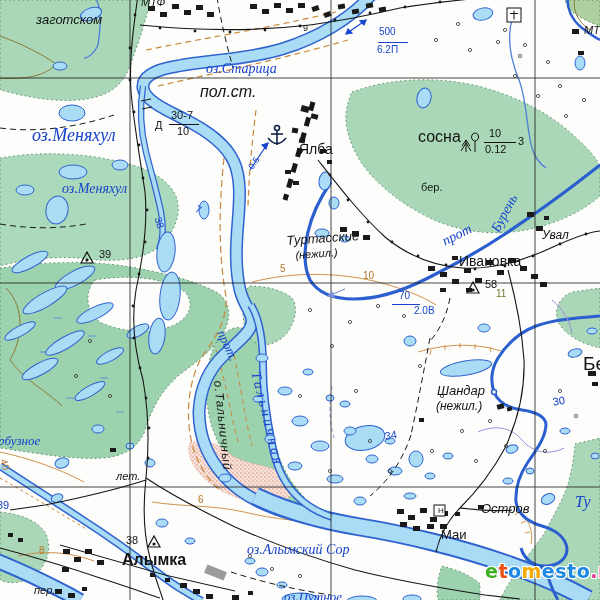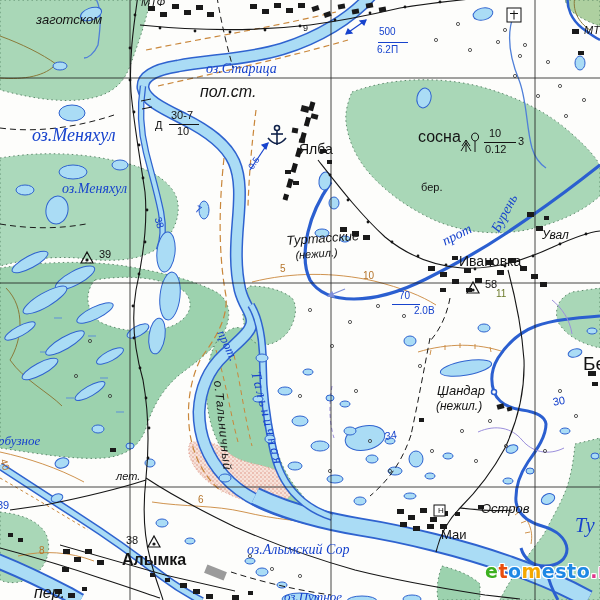--- a/index.html
+++ b/index.html
@@ -430,21 +430,21 @@
       <div class="lbl water" style="left: 206px; top: 62px; font-size: 14px;">оз.Старица</div>
       <div class="lbl water" style="left: 32px; top: 126px; font-size: 18px;">оз.Меняхул</div>
       <div class="lbl water" style="left: 62px; top: 182px; font-size: 14px;">оз.Меняхул</div>
       <div class="lbl water" style="left: 440px; top: 236px; font-size: 14px; transform: rotate(-27deg);">прот</div>
       <div class="lbl water" style="left: 489px; top: 228px; font-size: 14px; transform: rotate(-62deg);">Бурень</div>
       <div class="lbl water" style="left: 227px; top: 328px; font-size: 13px; transform: rotate(65deg);">прот.</div>
       <div class="lbl water" style="left: 262px; top: 370px; font-size: 14px; transform: rotate(76deg); letter-spacing: 3px;">Тальничная</div>
       <div class="lbl blki" style="left: 224px; top: 380px; font-size: 12px; transform: rotate(84deg); letter-spacing: 1px;">о.Тальничный</div>
       <div class="lbl water" style="left: 247px; top: 543px; font-size: 14px;">оз.Алымский Сор</div>
       <div class="lbl water" style="left: 284px; top: 590px; font-size: 13px;">оз.Путное</div>
-      <div class="lbl water" style="left: 575px; top: 515px; font-size: 20px;">Ту</div>
+      <div class="lbl water" style="left: 575px; top: 494px; font-size: 16px;">Ту</div>
       <div class="lbl water" style="left: -2px; top: 434px; font-size: 13px;">рбузное</div>
       <div class="lbl blue-num" style="left: 379px; top: 27px; font-size: 10px;">500</div>
       <div class="lbl blue-num" style="left: 377px; top: 45px; font-size: 10px;">6.2П</div>
       <div class="lbl blue-num" style="left: 399px; top: 291px; font-size: 10px;">70</div>
       <div class="lbl blue-num" style="left: 393px; top: 306px; font-size: 10px; margin-left: 21px;">2.0В</div>
       <div class="lbl blue-num" style="left: 247px; top: 166px; font-size: 9px; transform: rotate(-55deg);">0.5</div>
       <div class="lbl blue-num" style="left: 162px; top: 216px; font-size: 10px; transform: rotate(72deg);">38</div>
       <div class="lbl blue-num" style="left: 198px; top: 204px; font-size: 10px; transform: rotate(25deg);">7</div>
       <div class="lbl blue-num" style="left: 384px; top: 431px; font-size: 11px; transform: rotate(-8deg);">34</div>
       <div class="lbl blue-num" style="left: 552px; top: 397px; font-size: 11px; transform: rotate(-10deg);">30</div>
@@ -458,21 +458,21 @@
       <div class="lbl blki" style="left: 584px; top: 25px; font-size: 11px;">МТФ</div>
       <div class="lbl blki" style="left: 200px; top: 84px; font-size: 16px;">пол.ст.</div>
       <div class="lbl blki" style="left: 286px; top: 234px; font-size: 13px; transform: rotate(-4deg);">Туртасские</div>
       <div class="lbl blki" style="left: 295px; top: 250px; font-size: 11px; transform: rotate(-4deg);">(нежил.)</div>
       <div class="lbl blki" style="left: 437px; top: 384px; font-size: 13px;">Шандар</div>
       <div class="lbl blki" style="left: 436px; top: 400px; font-size: 12px;">(нежил.)</div>
       <div class="lbl blki" style="left: 542px; top: 229px; font-size: 12px;">Увал</div>
       <div class="lbl blki" style="left: 481px; top: 502px; font-size: 13px;">Остров</div>
       <div class="lbl blk" style="left: 583px; top: 354px; font-size: 19px;">Бе</div>
       <div class="lbl blki" style="left: 116px; top: 444px; font-size: 11px; margin-top: 27px;">лет.</div>
-      <div class="lbl blki" style="left: 34px; top: 585px; font-size: 16px;">пер.</div>
+      <div class="lbl blki" style="left: 34px; top: 585px; font-size: 11px;">пер.</div>
       <div class="lbl blk" style="left: 418px; top: 129px; font-size: 16px;">сосна</div>
       <div class="lbl blk" style="left: 421px; top: 143px; font-size: 11px; margin-top: 39px;">бер.</div>
       <div class="lbl blk" style="left: 489px; top: 128px; font-size: 11px;">10</div>
       <div class="lbl blk" style="left: 485px; top: 144px; font-size: 11px;">0.12</div>
       <div class="lbl blk" style="left: 518px; top: 136px; font-size: 11px;">3</div>
       <div class="lbl blk" style="left: 155px; top: 120px; font-size: 11px;">Д</div>
       <div class="lbl blk" style="left: 171px; top: 110px; font-size: 11px;">30-7</div>
       <div class="lbl blk" style="left: 177px; top: 126px; font-size: 11px;">10</div>
       <div class="lbl blk" style="left: 99px; top: 249px; font-size: 11px;">39</div>
       <div class="lbl blk" style="left: 485px; top: 279px; font-size: 11px;">58</div>

